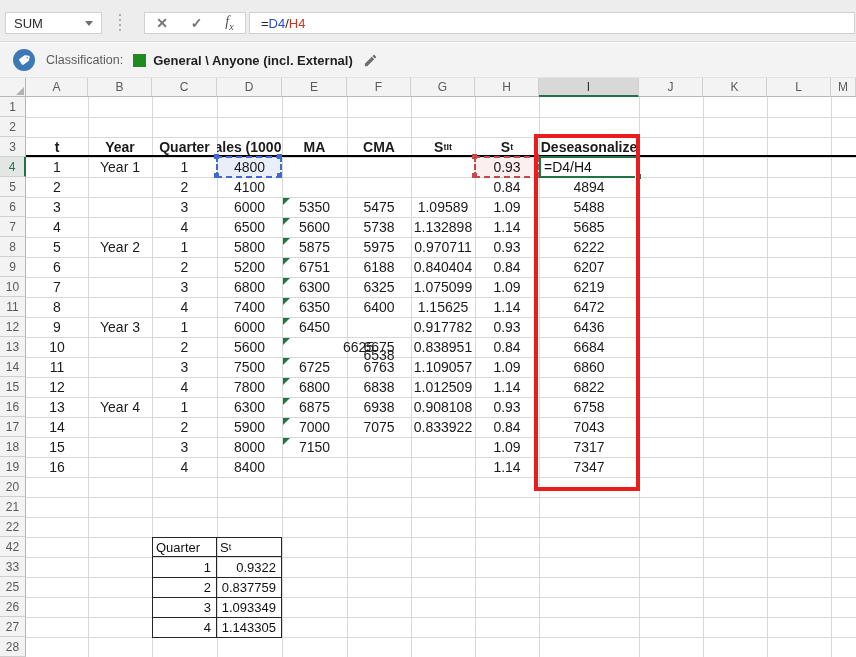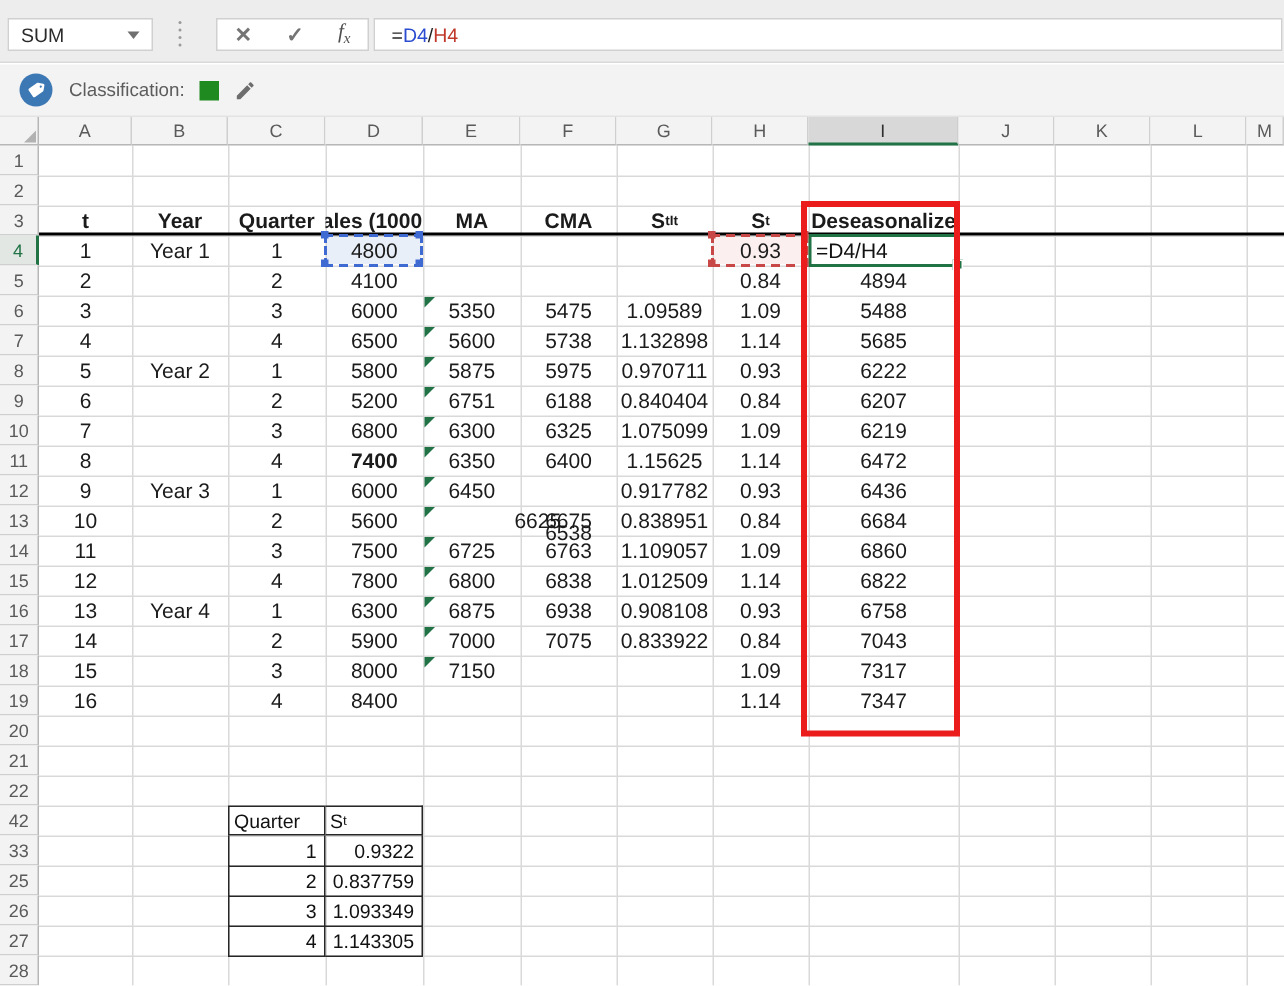--- a/index.html
+++ b/index.html
@@ -78,20 +78,21 @@
 </div>
 
 <div class="classbar">
   <span class="tagcircle">
     <svg width="12" height="12" viewBox="0 0 24 24" style="transform:rotate(100deg)">
       <path d="M21.4 11.6l-9-9C12 2.2 11.5 2 11 2H4c-1.1 0-2 .9-2 2v7c0 .5.2 1 .6 1.4l9 9c.8.8 2 .8 2.8 0l7-7c.8-.8.8-2 0-2.8zM6.5 8C5.7 8 5 7.3 5 6.5S5.7 5 6.5 5 8 5.7 8 6.5 7.3 8 6.5 8z" fill="#ffffff"></path>
     </svg>
   </span>
   <span class="clabel">Classification:</span>
   <span class="gsq" id="class-badge" style="background: rgb(31, 138, 31);"></span>
+  <span class="cval">General \ Anyone (incl. External)</span>
   <span class="pencil">
     <svg width="15" height="15" viewBox="0 0 24 24">
       <path d="M3 17.25V21h3.75L17.8 9.94l-3.75-3.75L3 17.25zM20.7 7.04c.39-.39.39-1.02 0-1.41l-2.34-2.34c-.39-.39-1.02-.39-1.41 0l-1.83 1.83 3.75 3.75 1.83-1.83z" fill="#6d6d6d"></path>
     </svg>
   </span>
 </div>
 
 <div id="sheet">
     <div class="colhdr" style="left: 26px; width: 62px;">A</div>
     <div class="colhdr" style="left: 88px; width: 64px;">B</div>
@@ -235,21 +236,21 @@
     <div class="cell center" style="left: 152px; top: 277px; width: 65px;">3</div>
     <div class="cell center" style="left: 217px; top: 277px; width: 65px;">6800</div>
     <div class="cell center" style="left: 282px; top: 277px; width: 65px;">6300</div>
     <div class="tri" style="left: 283px; top: 278px;"></div>
     <div class="cell center" style="left: 347px; top: 277px; width: 64px;">6325</div>
     <div class="cell center" style="left: 411px; top: 277px; width: 64px;">1.075099</div>
     <div class="cell center" style="left: 475px; top: 277px; width: 64px;">1.09</div>
     <div class="cell center" style="left: 539px; top: 277px; width: 100px;">6219</div>
     <div class="cell center" style="left: 26px; top: 297px; width: 62px;">8</div>
     <div class="cell center" style="left: 152px; top: 297px; width: 65px;">4</div>
-    <div class="cell center" style="left: 217px; top: 297px; width: 65px; font-weight: bold;">7400</div>
+    <div class="cell center" style="left: 217px; top: 297px; width: 65px;">7400</div>
     <div class="cell center" style="left: 282px; top: 297px; width: 65px;">6350</div>
     <div class="tri" style="left: 283px; top: 298px;"></div>
     <div class="cell center" style="left: 347px; top: 297px; width: 64px;">6400</div>
     <div class="cell center" style="left: 411px; top: 297px; width: 64px;">1.15625</div>
     <div class="cell center" style="left: 475px; top: 297px; width: 64px;">1.14</div>
     <div class="cell center" style="left: 539px; top: 297px; width: 100px;">6472</div>
     <div class="cell center" style="left: 26px; top: 317px; width: 62px;">9</div>
     <div class="cell center" style="left: 88px; top: 317px; width: 64px;">Year 3</div>
     <div class="cell center" style="left: 152px; top: 317px; width: 65px;">1</div>
     <div class="cell center" style="left: 217px; top: 317px; width: 65px;">6000</div>

